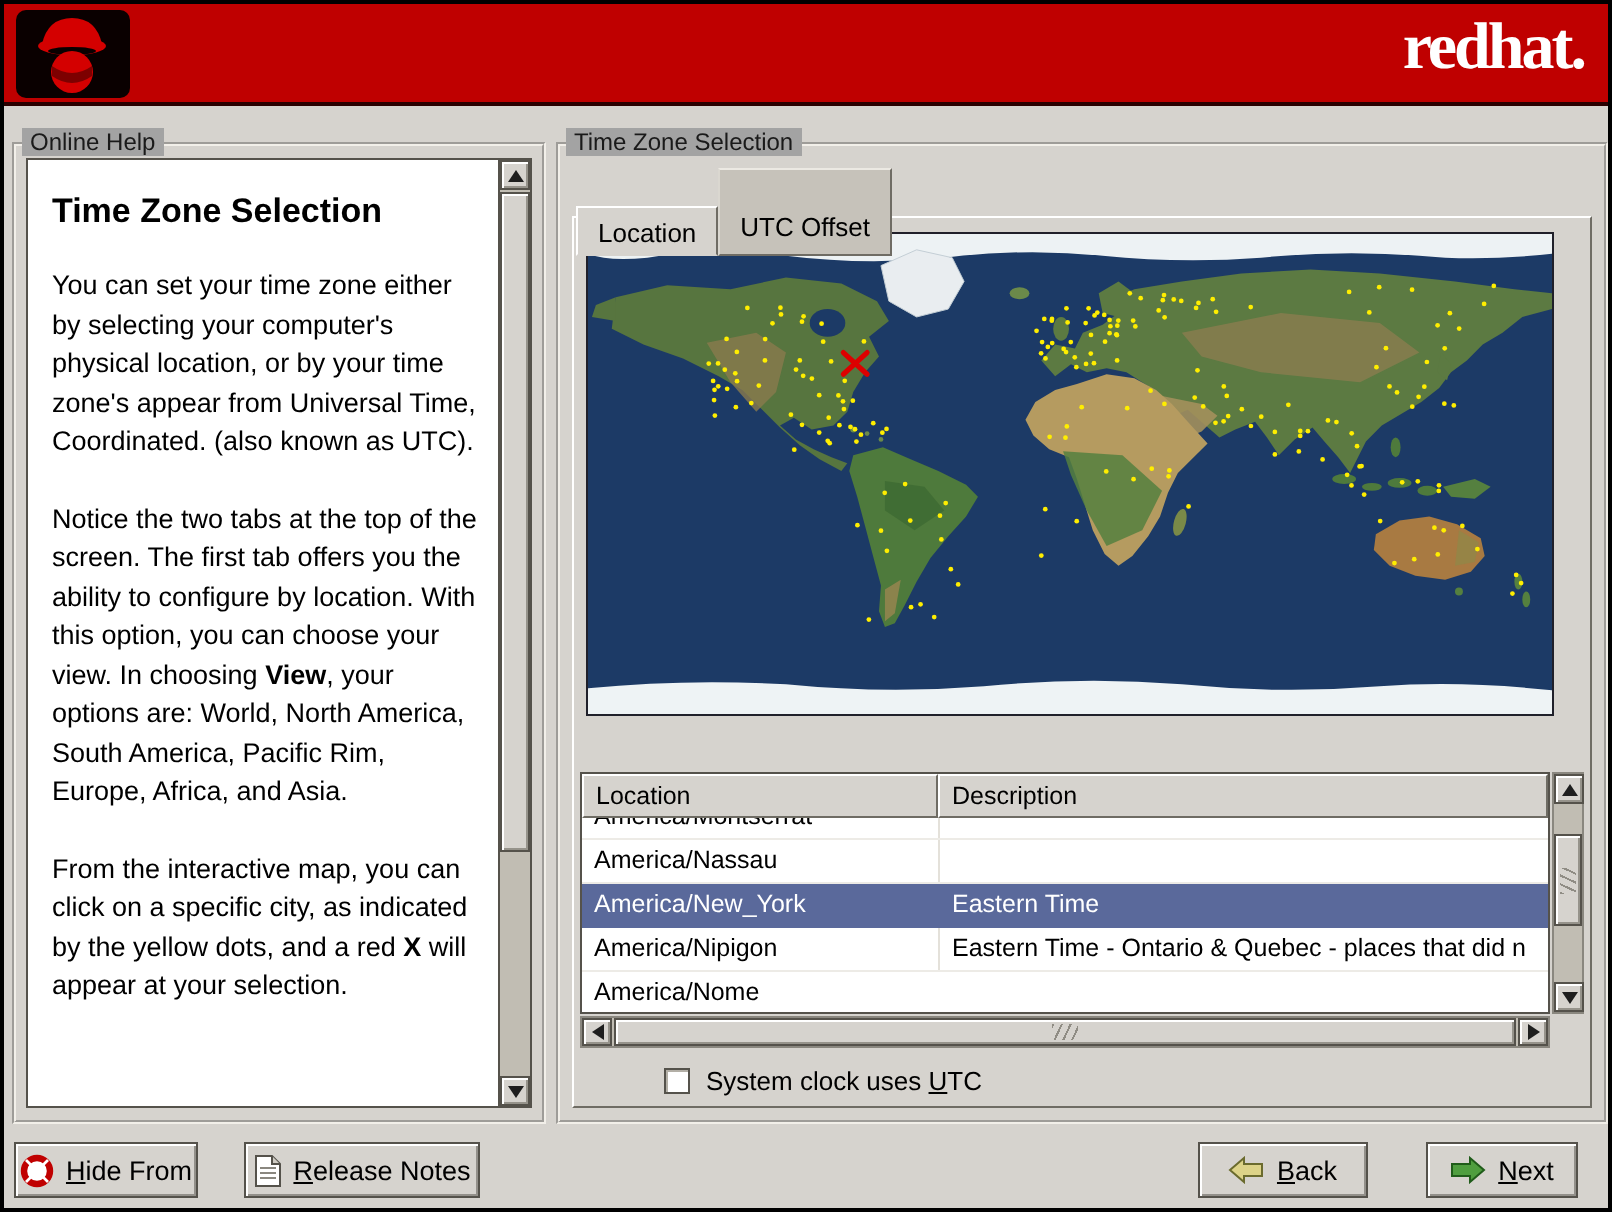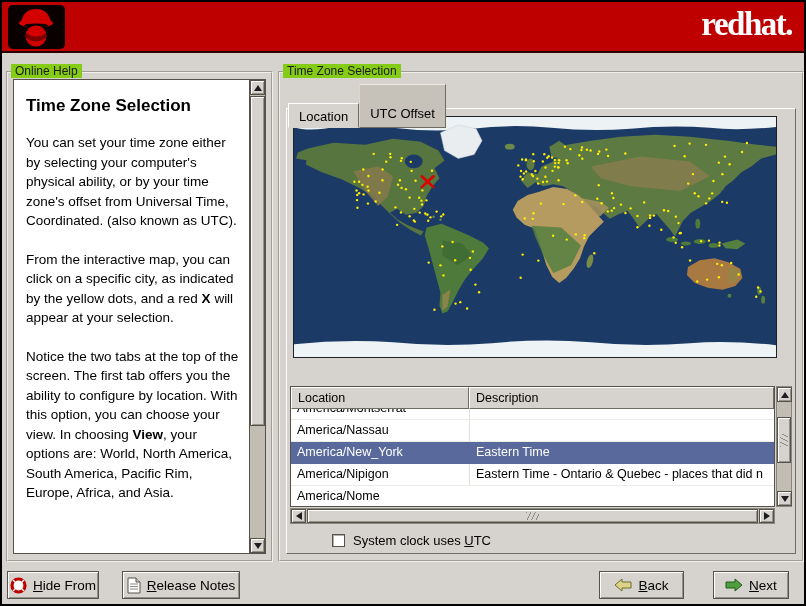--- a/index.html
+++ b/index.html
@@ -10,21 +10,21 @@
   
   .header { position: absolute; left: 0; top: 0; width: 100%; height: 51px;
             background: #bf0000; border-bottom: 2px solid #2a0000; }
   .logo { position: absolute; left: 6px; top: 3px; width: 57px; height: 44px;
           background: #0a0000; border-radius: 5px; }
   .brand { position: absolute; right: 12px; top: 4px; color: #fff; font-size: 33px;
            font-weight: bold; letter-spacing: -1.5px; font-family: Liberation Serif, serif; }
 
   
   .frame { position: absolute; border: 2px groove #f2efe9; }
-  .frame-label { position: absolute; top: -9px; left: 3px; background: #84cc16;
+  .frame-label { position: absolute; top: -9px; left: 3px; background: #a3a3a3;
                  padding: 0 4px; font-size: 12px; color: #1a1a1a; white-space: nowrap; }
 
   
   #help-frame { left: 4px; top: 69px; width: 267px; height: 491px; }
   .help-box { position: absolute; left: 5px; top: 6px; right: 5px; bottom: 6px;
               background: #fff; border: 1px solid #55524b; display: flex; }
   .help-text { flex: 1; padding: 10px 6px 0 12px; overflow: hidden; color: #000; }
   .help-text h1 { font-size: 17px; margin: 6px 0 17px; }
   .help-text p { font-size: 13.5px; line-height: 19.5px; margin-bottom: 19px; }
   .b { font-weight: bold; }
@@ -113,23 +113,23 @@
       </svg>
     </div>
     <div class="brand"><span>redhat</span><span>.</span></div>
   </div>
 
   <div class="frame" id="help-frame">
     <span class="frame-label">Online Help</span>
     <div class="help-box">
       <div class="help-text">
         <h1>Time Zone Selection</h1>
-        <p><span>You can set your time zone either by selecting your computer's physical ability, or by your time zone's offset from Universal Time, Coordinated. (also known as UTC).</span></p>
+        <p><span>You can set your time zone either by selecting your computer's physical location, or by your time zone's appear from Universal Time, Coordinated. (also known as UTC).</span></p>
+        <p><span>Notice the two tabs at the top of the screen. The first tab offers you the ability to configure by location. With this option, you can choose your view. In choosing </span><span class="b">View</span><span>, your options are: World, North America, South America, Pacific Rim, Europe, Africa, and Asia.</span></p>
         <p><span>From the interactive map, you can click on a specific city, as indicated by the yellow dots, and a red </span><span class="b">X</span><span> will appear at your selection.</span></p>
-        <p><span>Notice the two tabs at the top of the screen. The first tab offers you the ability to configure by location. With this option, you can choose your view. In choosing </span><span class="b">View</span><span>, your options are: World, North America, South America, Pacific Rim, Europe, Africa, and Asia.</span></p>
       </div>
       <div class="vsb">
         <div class="sb-btn" style="top:0;">
             <div class="tri tri-up"></div>
           </div>
         <div class="sb-thumb" style="left:0; top:16px; width:15px; height:330px;"></div>
         <div class="sb-btn" style="bottom:0;">
             <div class="tri tri-down"></div>
           </div>
       </div>

